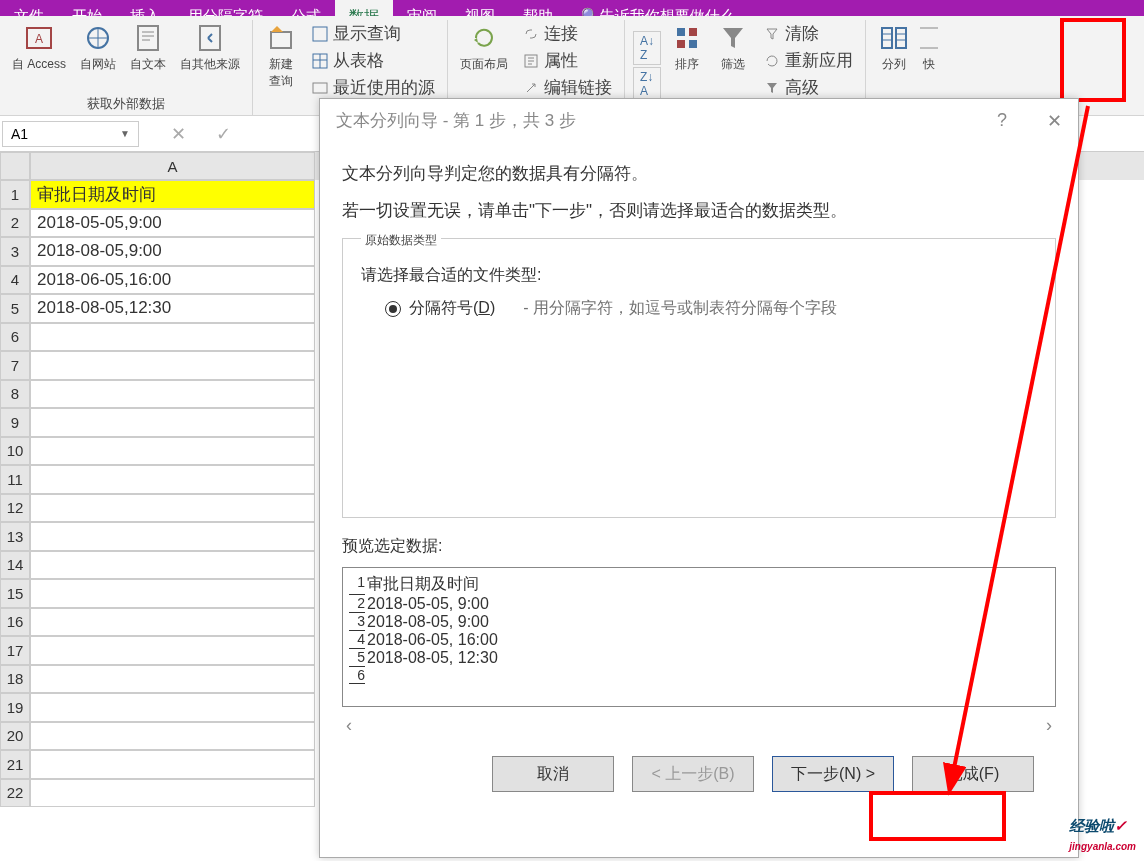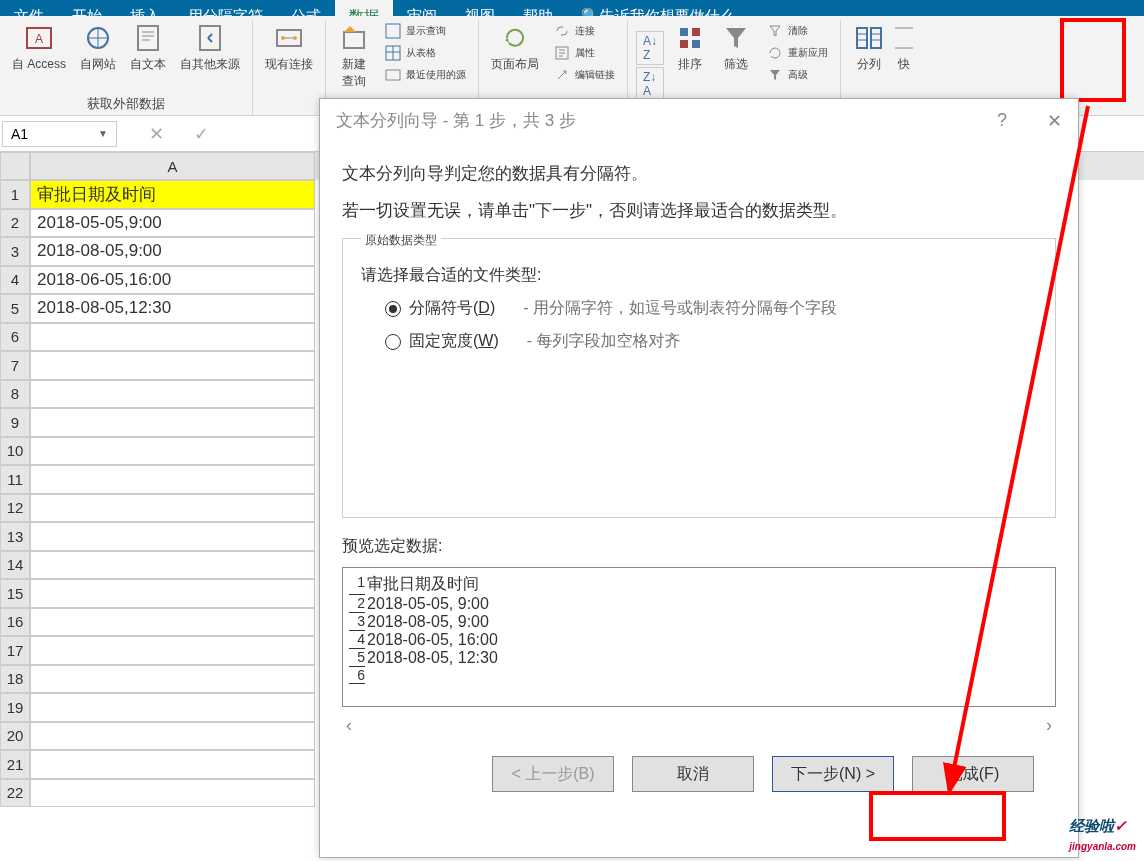--- a/index.html
+++ b/index.html
@@ -1,39 +1,39 @@
 <!DOCTYPE html>
 <html><head>
   <meta charset="utf-8">
   <style>
     * { margin: 0; padding: 0; box-sizing: border-box; font-family: "Microsoft YaHei", "SimSun", sans-serif; }
     body { width: 1144px; height: 861px; background: #fff; overflow: hidden; position: relative; }
     
     
-    .menu-tabs { display: flex; background: #0369a1; height: 16px; overflow: hidden; }
+    .menu-tabs { display: flex; background: #a21caf; height: 16px; overflow: hidden; }
     .menu-tab { color: #fff; padding: 0 14px; font-size: 15px; line-height: 0; display: flex; align-items: flex-end; }
     .menu-tab.active { background: #f3f3f3; color: #217346; }
     
     
     .ribbon { background: #f3f3f3; border-bottom: 1px solid #d4d4d4; height: 100px; display: flex; padding-top: 4px; }
     .ribbon-group { display: flex; flex-direction: column; align-items: center; padding: 0 8px; border-right: 1px solid #d4d4d4; }
     .ribbon-buttons { display: flex; gap: 6px; flex: 1; }
     .ribbon-btn { display: flex; flex-direction: column; align-items: center; justify-content: flex-start; gap: 2px; font-size: 12px; color: #444; padding: 2px 4px; cursor: pointer; }
     .ribbon-btn svg { width: 32px; height: 32px; }
     .ribbon-label { font-size: 13px; color: #444; padding: 2px 0; }
     .ribbon-small-list { display: flex; flex-direction: column; gap: 4px; padding: 2px 4px; }
-    .ribbon-small-item { display: flex; align-items: center; gap: 4px; font-size: 10px; color: #444; }
+    .ribbon-small-item { display: flex; align-items: center; gap: 4px; font-size: 17px; color: #444; }
     .ribbon-small-item svg { width: 18px; height: 18px; }
     
     
     .red-box { border: 4px solid #ff0000; position: absolute; pointer-events: none; }
     
     
     .formula-bar { display: flex; align-items: center; border-bottom: 1px solid #ccc; height: 36px; background: #fff; }
-    .name-box { width: 115px; border: 1px solid #ccc; padding: 4px 8px; font-size: 14px; display: flex; align-items: center; justify-content: space-between; margin: 2px; }
+    .name-box { width: 137px; border: 1px solid #ccc; padding: 4px 8px; font-size: 14px; display: flex; align-items: center; justify-content: space-between; margin: 2px; }
     .name-box span.dd { font-size: 10px; color: #666; }
     .formula-icons { padding: 0 30px; color: #aaa; font-size: 18px; display: flex; gap: 30px; }
     
     
     .sheet { display: flex; }
     .col-header-row { display: flex; background: #e6e6e6; }
     .corner-cell { width: 30px; height: 28px; background: #e6e6e6; border: 1px solid #ccc; }
     .col-header { width: 285px; height: 28px; background: #e6e6e6; border: 1px solid #ccc; display: flex; align-items: center; justify-content: center; font-size: 15px; color: #333; }
     .row-header { width: 30px; height: 28.5px; background: #e6e6e6; border: 1px solid #ccc; display: flex; align-items: center; justify-content: center; font-size: 15px; color: #333; }
     .cell { width: 285px; height: 28.5px; border: 1px solid #ccc; padding: 2px 6px; font-size: 17px; color: #333; display: flex; align-items: center; }
@@ -120,34 +120,20 @@
         <svg viewBox="0 0 32 32">
             <rect x="6" y="4" width="20" height="24" fill="none" stroke="#888" stroke-width="2"></rect>
             <path d="M14 16l4-4m0 8l-4-4" stroke="#4573a3" stroke-width="2"></path>
           </svg>
         <span>自其他来源</span>
       </div>
     </div>
     <div class="ribbon-label">获取外部数据</div>
   </div>
 
-  <div class="ribbon-group">
-    <div class="ribbon-buttons">
-      <div class="ribbon-btn">
-        <svg viewBox="0 0 32 32">
-            <rect x="4" y="8" width="24" height="16" fill="none" stroke="#888" stroke-width="2"></rect>
-            <circle cx="10" cy="16" r="2" fill="#e8a33d"></circle>
-            <circle cx="22" cy="16" r="2" fill="#e8a33d"></circle>
-            <path d="M12 16h8" stroke="#888"></path>
-          </svg>
-        <span>现有连接</span>
-      </div>
-    </div>
-    <div class="ribbon-label"></div>
-  </div>
 
   <div class="ribbon-group">
     <div class="ribbon-buttons">
       <div class="ribbon-btn">
         <svg viewBox="0 0 32 32">
             <rect x="6" y="10" width="20" height="16" fill="none" stroke="#888" stroke-width="2"></rect>
             <path d="M12 4l6 6h-12z" fill="#e8a33d"></path>
           </svg>
         <span style="white-space:pre">新建
 查询</span>
@@ -403,27 +389,20 @@
         <div class="field-label">请选择最合适的文件类型:</div>
         <div class="radio-row">
           <div class="radio">
             <div class="radio-circle">
                 <div class="radio-dot"></div>
               </div>
             <span class="radio-text"><span>分隔符号</span>(<u>D</u>)</span>
           </div>
           <span class="desc">- 用分隔字符，如逗号或制表符分隔每个字段</span>
         </div>
-        <div class="radio-row">
-          <div class="radio">
-            <div class="radio-circle"></div>
-            <span class="radio-text"><span>固定宽度</span>(<u>W</u>)</span>
-          </div>
-          <span class="desc">- 每列字段加空格对齐</span>
-        </div>
       </div>
     </div>
 
     <div class="preview-label">预览选定数据:</div>
     <div class="preview-box">
       <div class="preview-line">
           <span class="preview-num">1</span>
           <span>审批日期及时间</span>
         </div>
       <div class="preview-line">
@@ -446,22 +425,22 @@
           <span class="preview-num">6</span>
           <span></span>
         </div>
     </div>
     <div class="scroll-arrows">
         <span>‹</span>
         <span>›</span>
       </div>
 
     <div class="dialog-buttons">
+      <div class="dlg-btn">取消</div>
       <div class="dlg-btn disabled">&lt; 上一步(B)</div>
-      <div class="dlg-btn">取消</div>
       <div class="dlg-btn primary">
           <span>下一步(N) &gt;</span>
         </div>
       <div class="dlg-btn">完成(F)</div>
     </div>
   </div>
 </div>
 
 <div class="red-box" style="left:869px;top:791px;width:137px;height:50px"></div>
 

